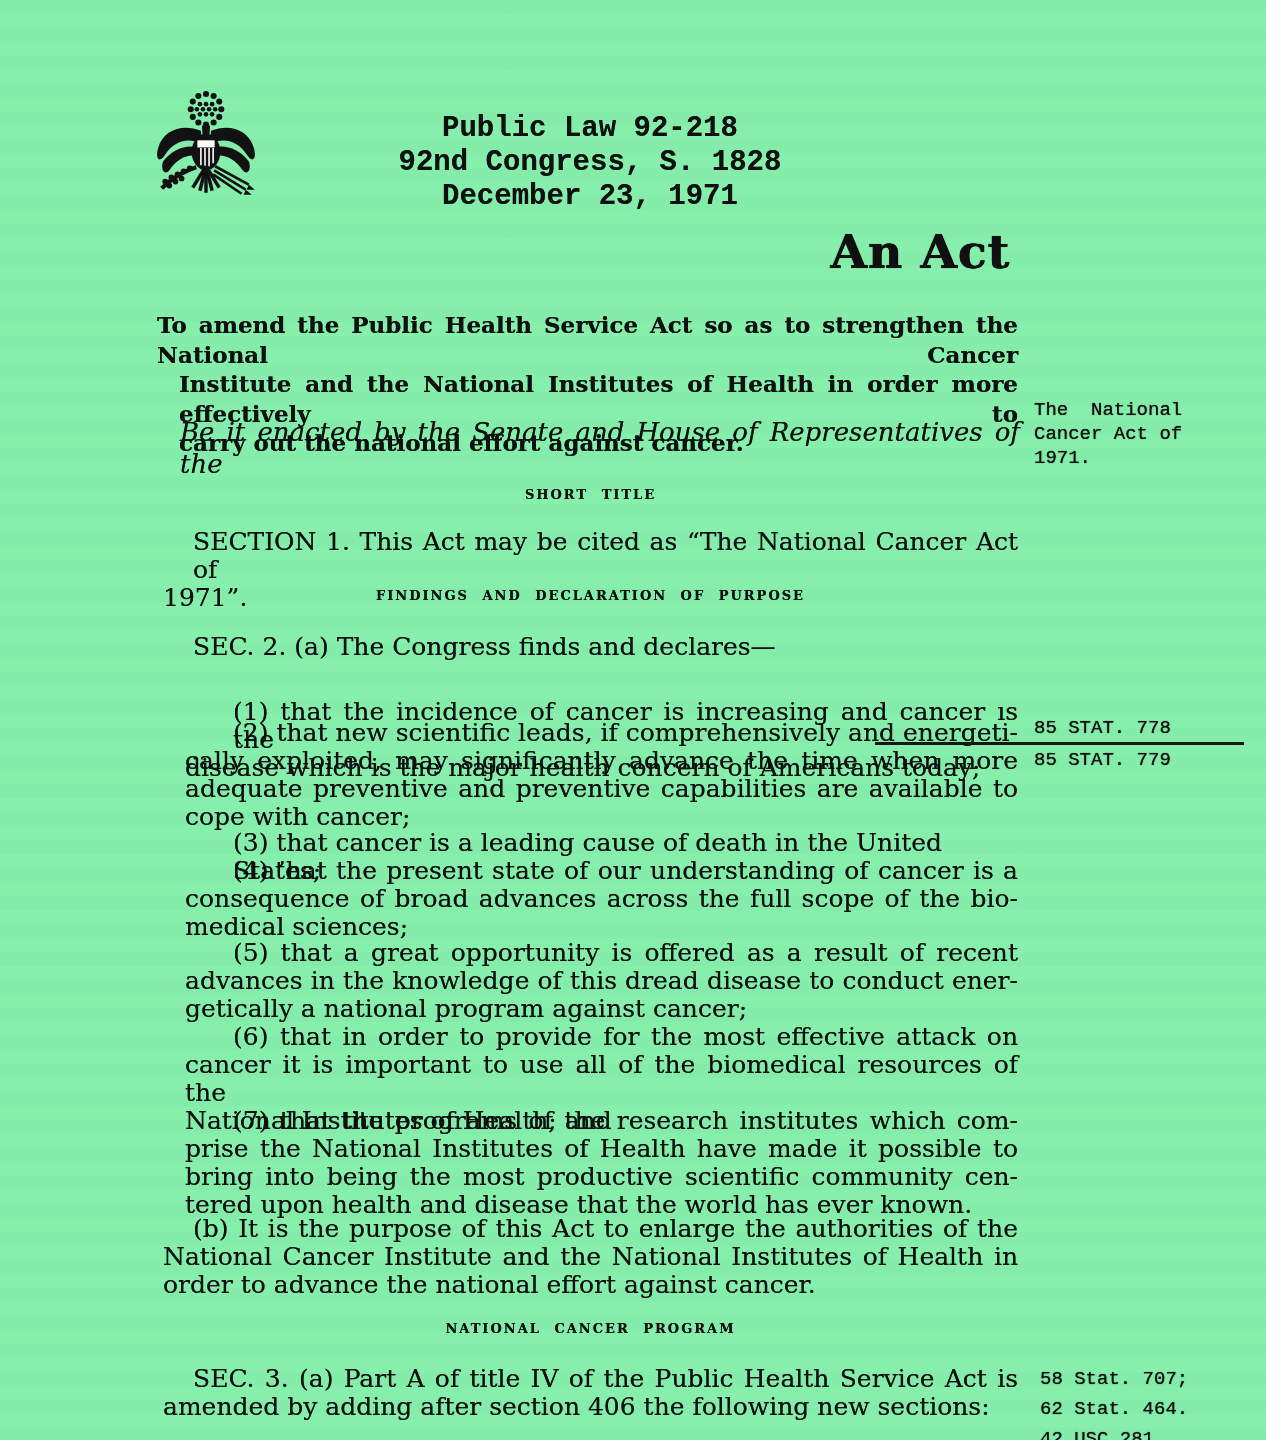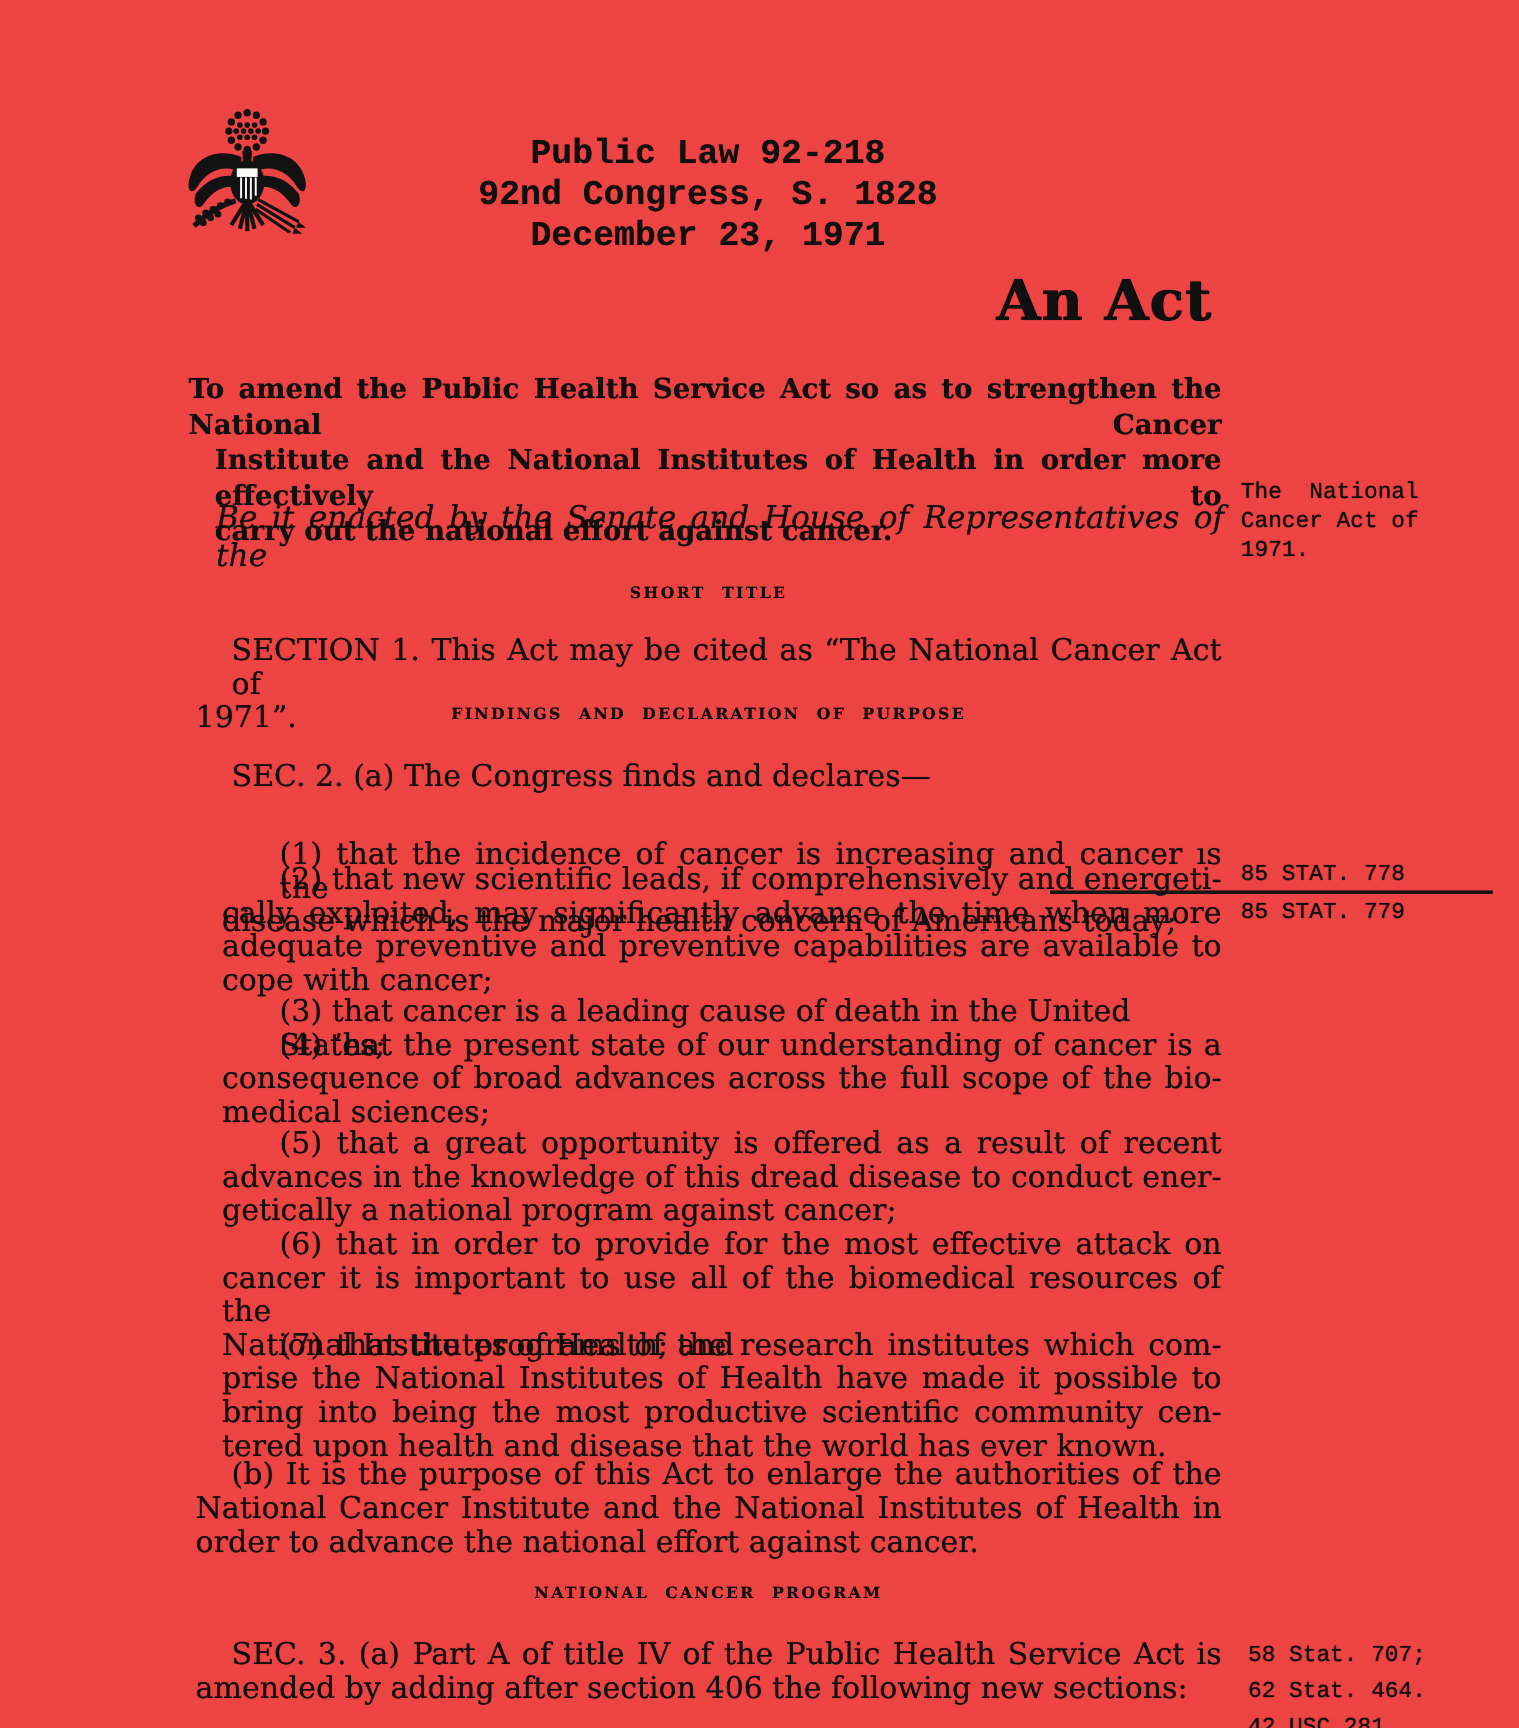--- a/index.html
+++ b/index.html
@@ -1,18 +1,18 @@
 <!DOCTYPE html>
 <html><head>
 <meta charset="utf-8">
 <style>
   html,body { margin:0; padding:0; background:#e8e8e6; }
   .page {
     position:relative; width:1266px; height:1440px; margin:0 auto;
-    background:#ef4444; overflow:hidden;
+    background:#86efac; overflow:hidden;
     font-family:"DejaVu Serif", serif; color:#101010;
   }
   
   .page::before {
     content:""; position:absolute; inset:0;
     background:repeating-linear-gradient(180deg, rgba(0,0,0,0.012) 0 14px, rgba(0,0,0,0) 14px 28px);
     pointer-events:none;
   }
   .seal { position:absolute; left:150px; top:86px; width:112px; height:130px; }
   .hdr {

